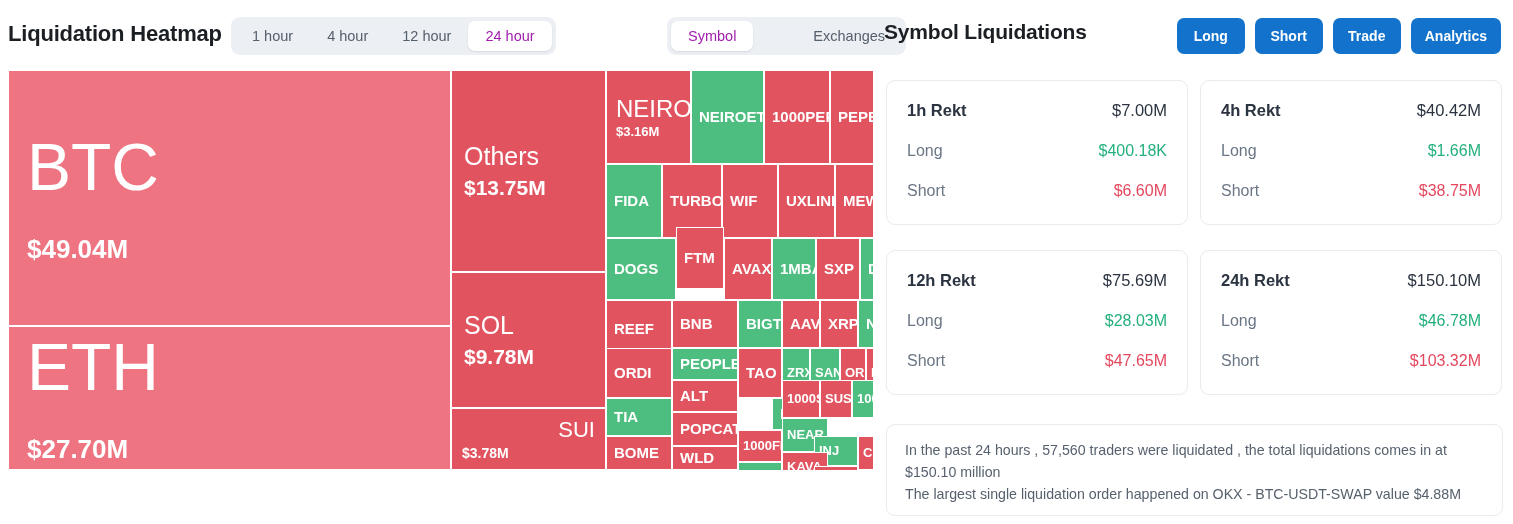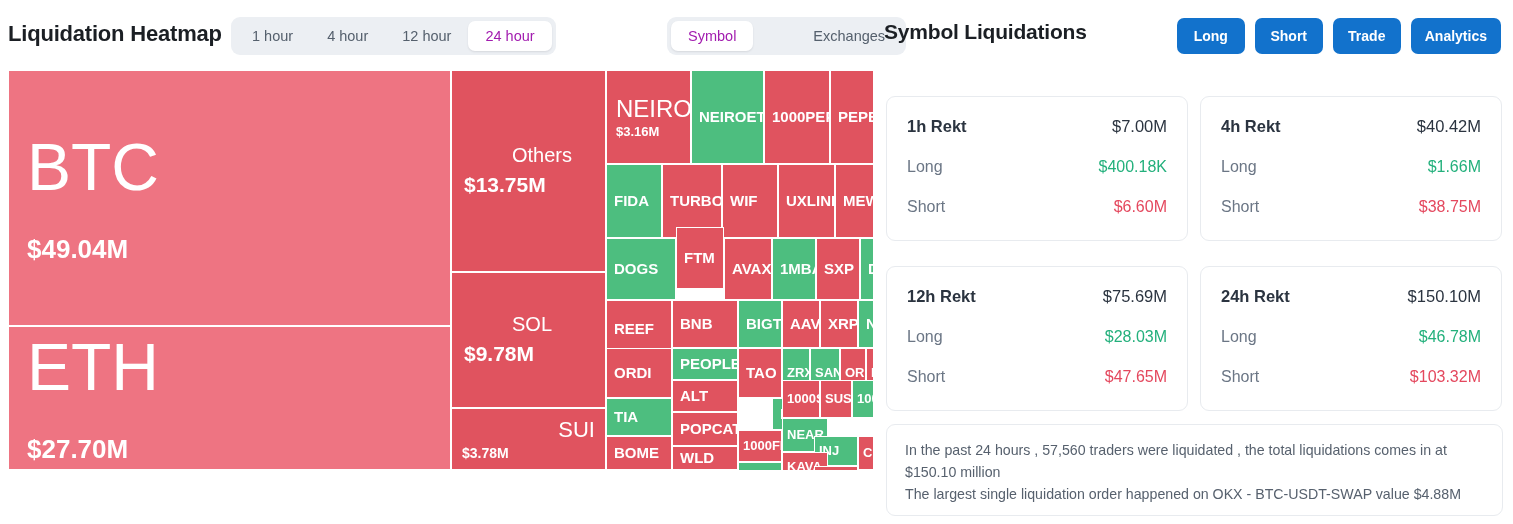--- a/index.html
+++ b/index.html
@@ -90,21 +90,21 @@
     white-space: nowrap;
     font-weight: 700;
     line-height: 1.05;
   }
   
   .t-xl  { padding: 0 18px; }
   .t-xl .sym { font-size: 66px; }
   .t-xl .val { font-size: 26px; margin-top: 34px; }
 
   .t-lg  { padding: 0 12px; }
-  .t-lg .sym { font-size: 20px; margin-left: 48px; }
+  .t-lg .sym { font-size: 25px; }
   .t-lg .val { font-size: 21px; margin-top: 8px; }
 
   .t-md  { padding: 0 10px; }
   .t-md .sym { font-size: 22px; text-align: right; }
   .t-md .val { font-size: 14px; margin-top: 5px; }
 
   .t-sm  { padding: 0 9px; align-items: flex-start; }
   .t-sm .sym { font-size: 24px; }
   .t-sm .val { font-size: 13px; margin-top: 4px; }
 
@@ -114,21 +114,21 @@
   .t-xxs { padding: 0 4px; align-items: flex-start; }
   .t-xxs .sym { font-size: 13px; font-weight: 700; }
 
   
   .card {
     position: absolute;
     background: #ffffff;
     border: 1px solid #e8ebef;
     border-radius: 9px;
   }
-  .stat-card { width: 302px; height: 145px; padding: 20px 20px 0 20px; margin-top: 16px; }
+  .stat-card { width: 302px; height: 145px; padding: 20px 20px 0 20px; }
   .stat-row {
     display: flex; justify-content: space-between; align-items: baseline;
   }
   .stat-row.head { margin-bottom: 22px; }
   .stat-row.mid  { margin-bottom: 22px; }
   .stat-label-head { font-size: 16.5px; font-weight: 700; color: #2b3440; }
   .stat-value-head { font-size: 16.5px; font-weight: 400; color: #2b3440; }
   .stat-label { font-size: 16px; color: #6b7685; }
   .stat-value.long  { font-size: 16px; color: #23b07c; }
   .stat-value.short { font-size: 16px; color: #e4485e; }

